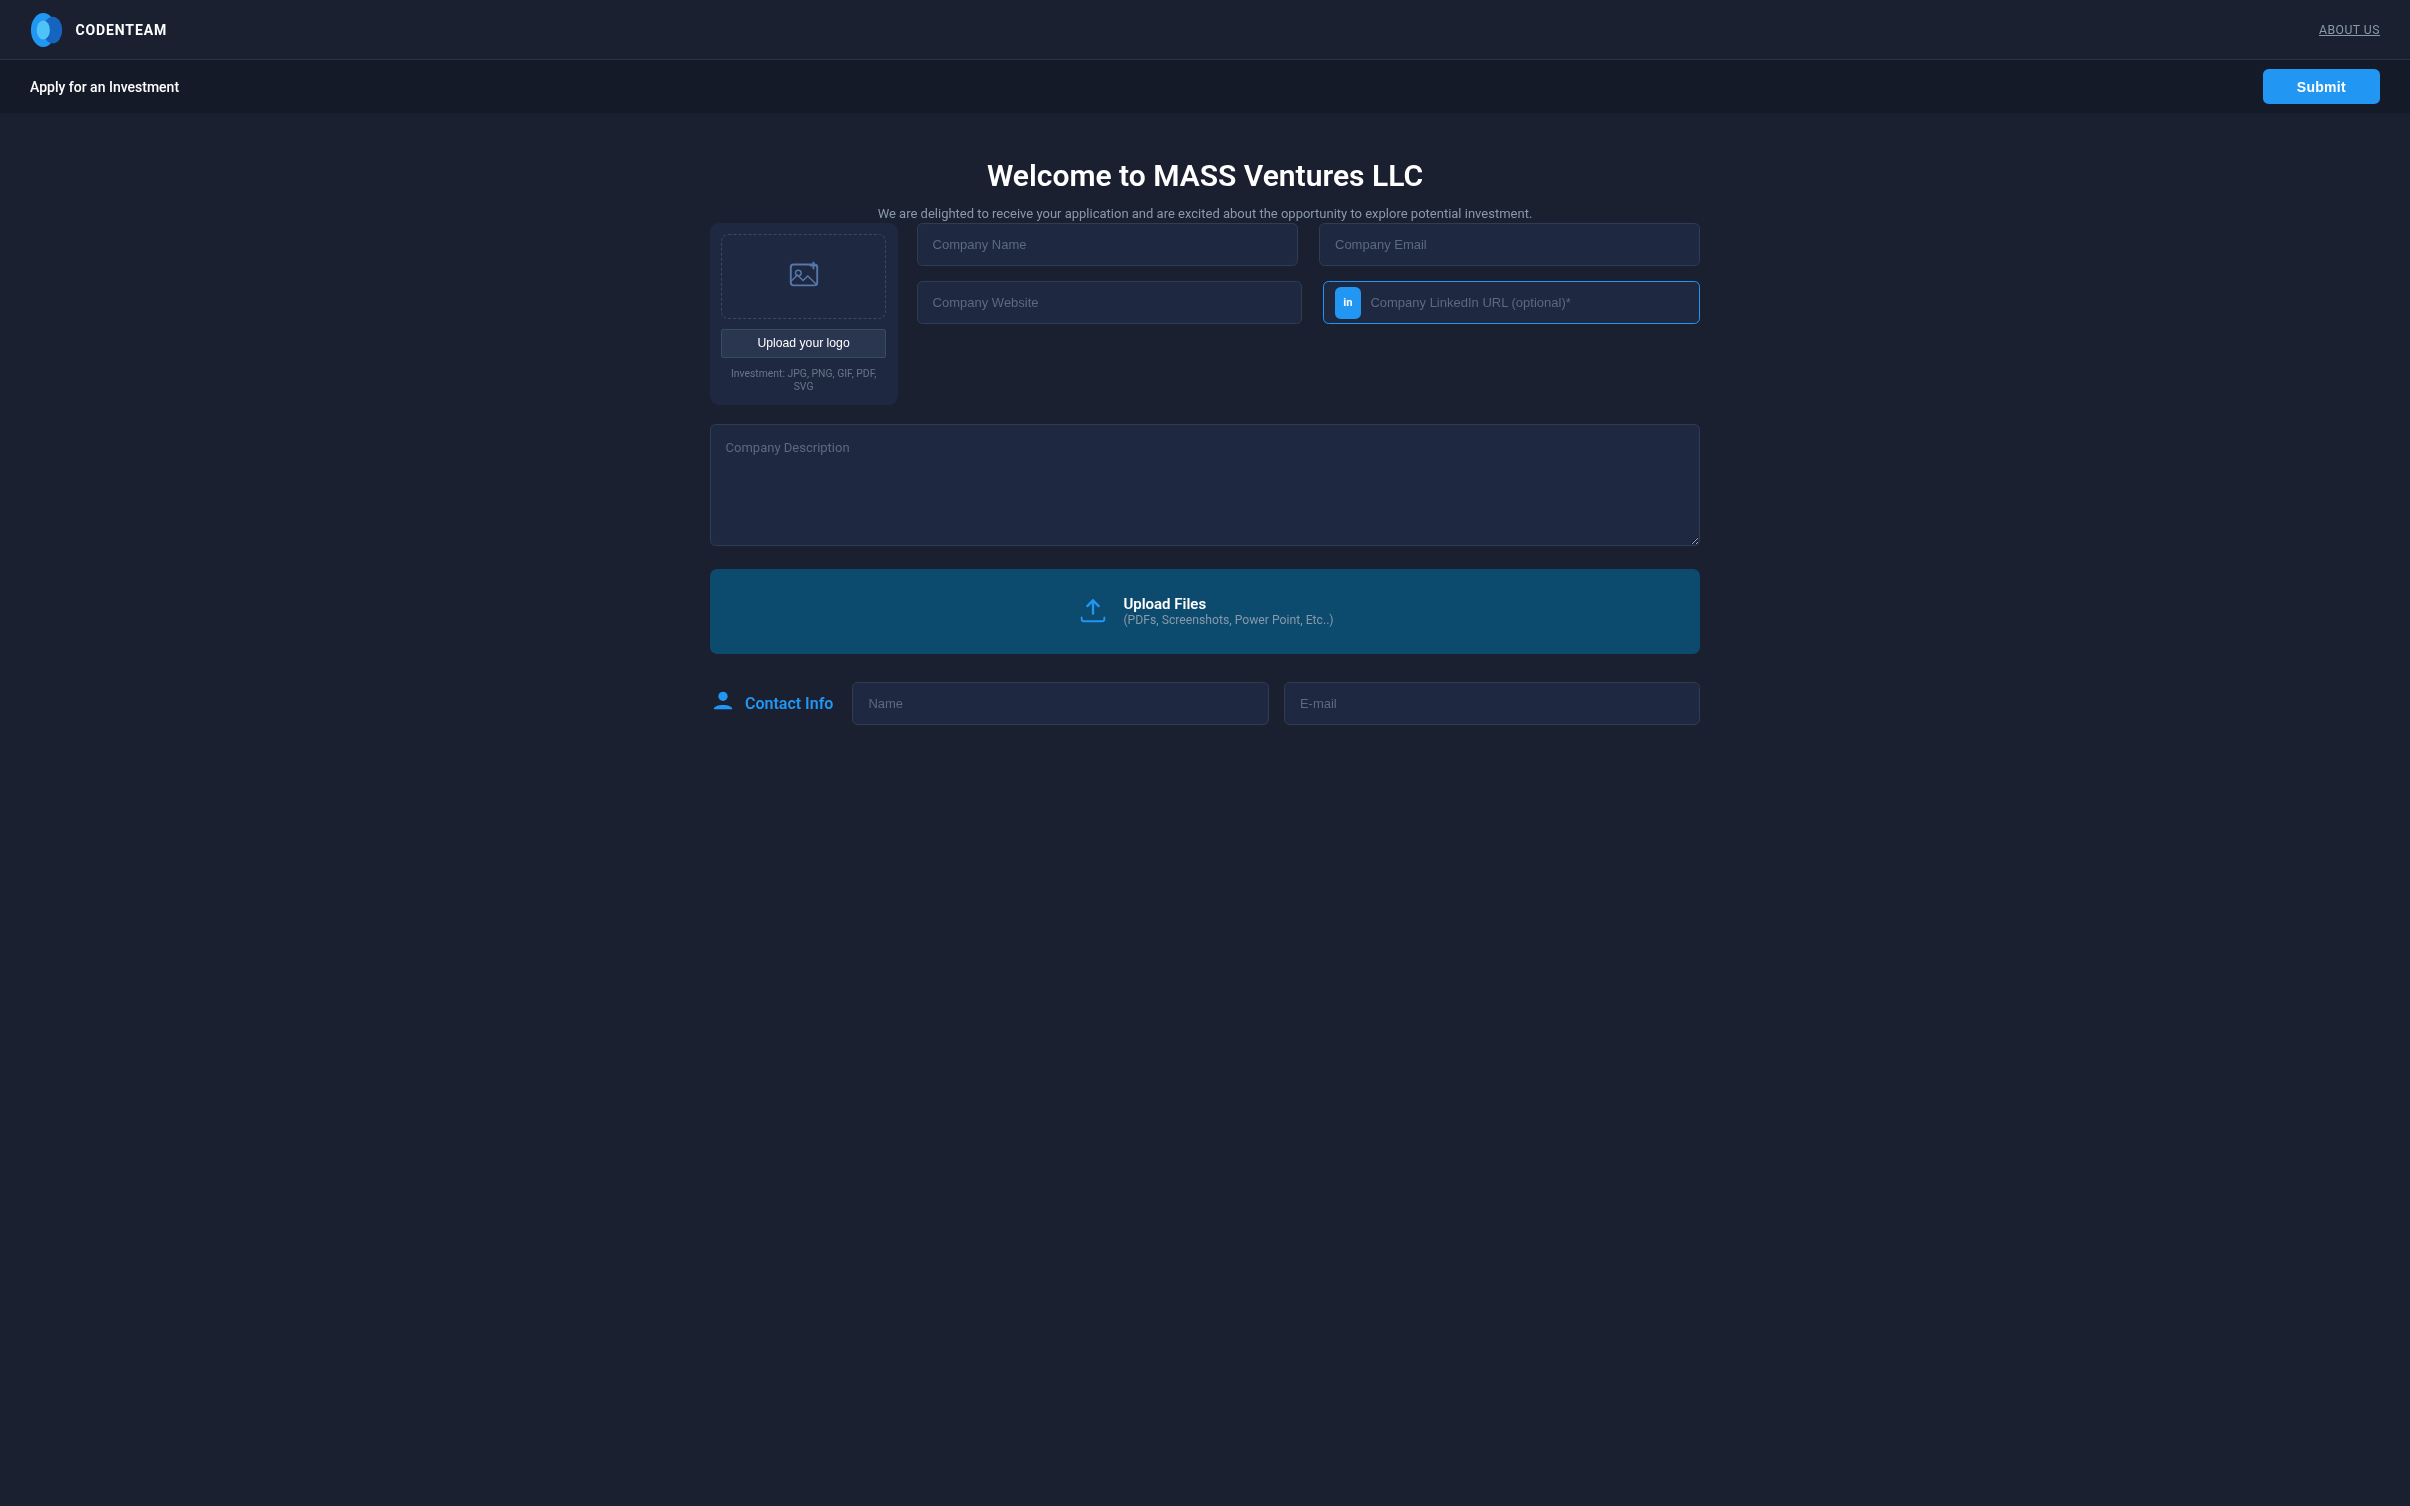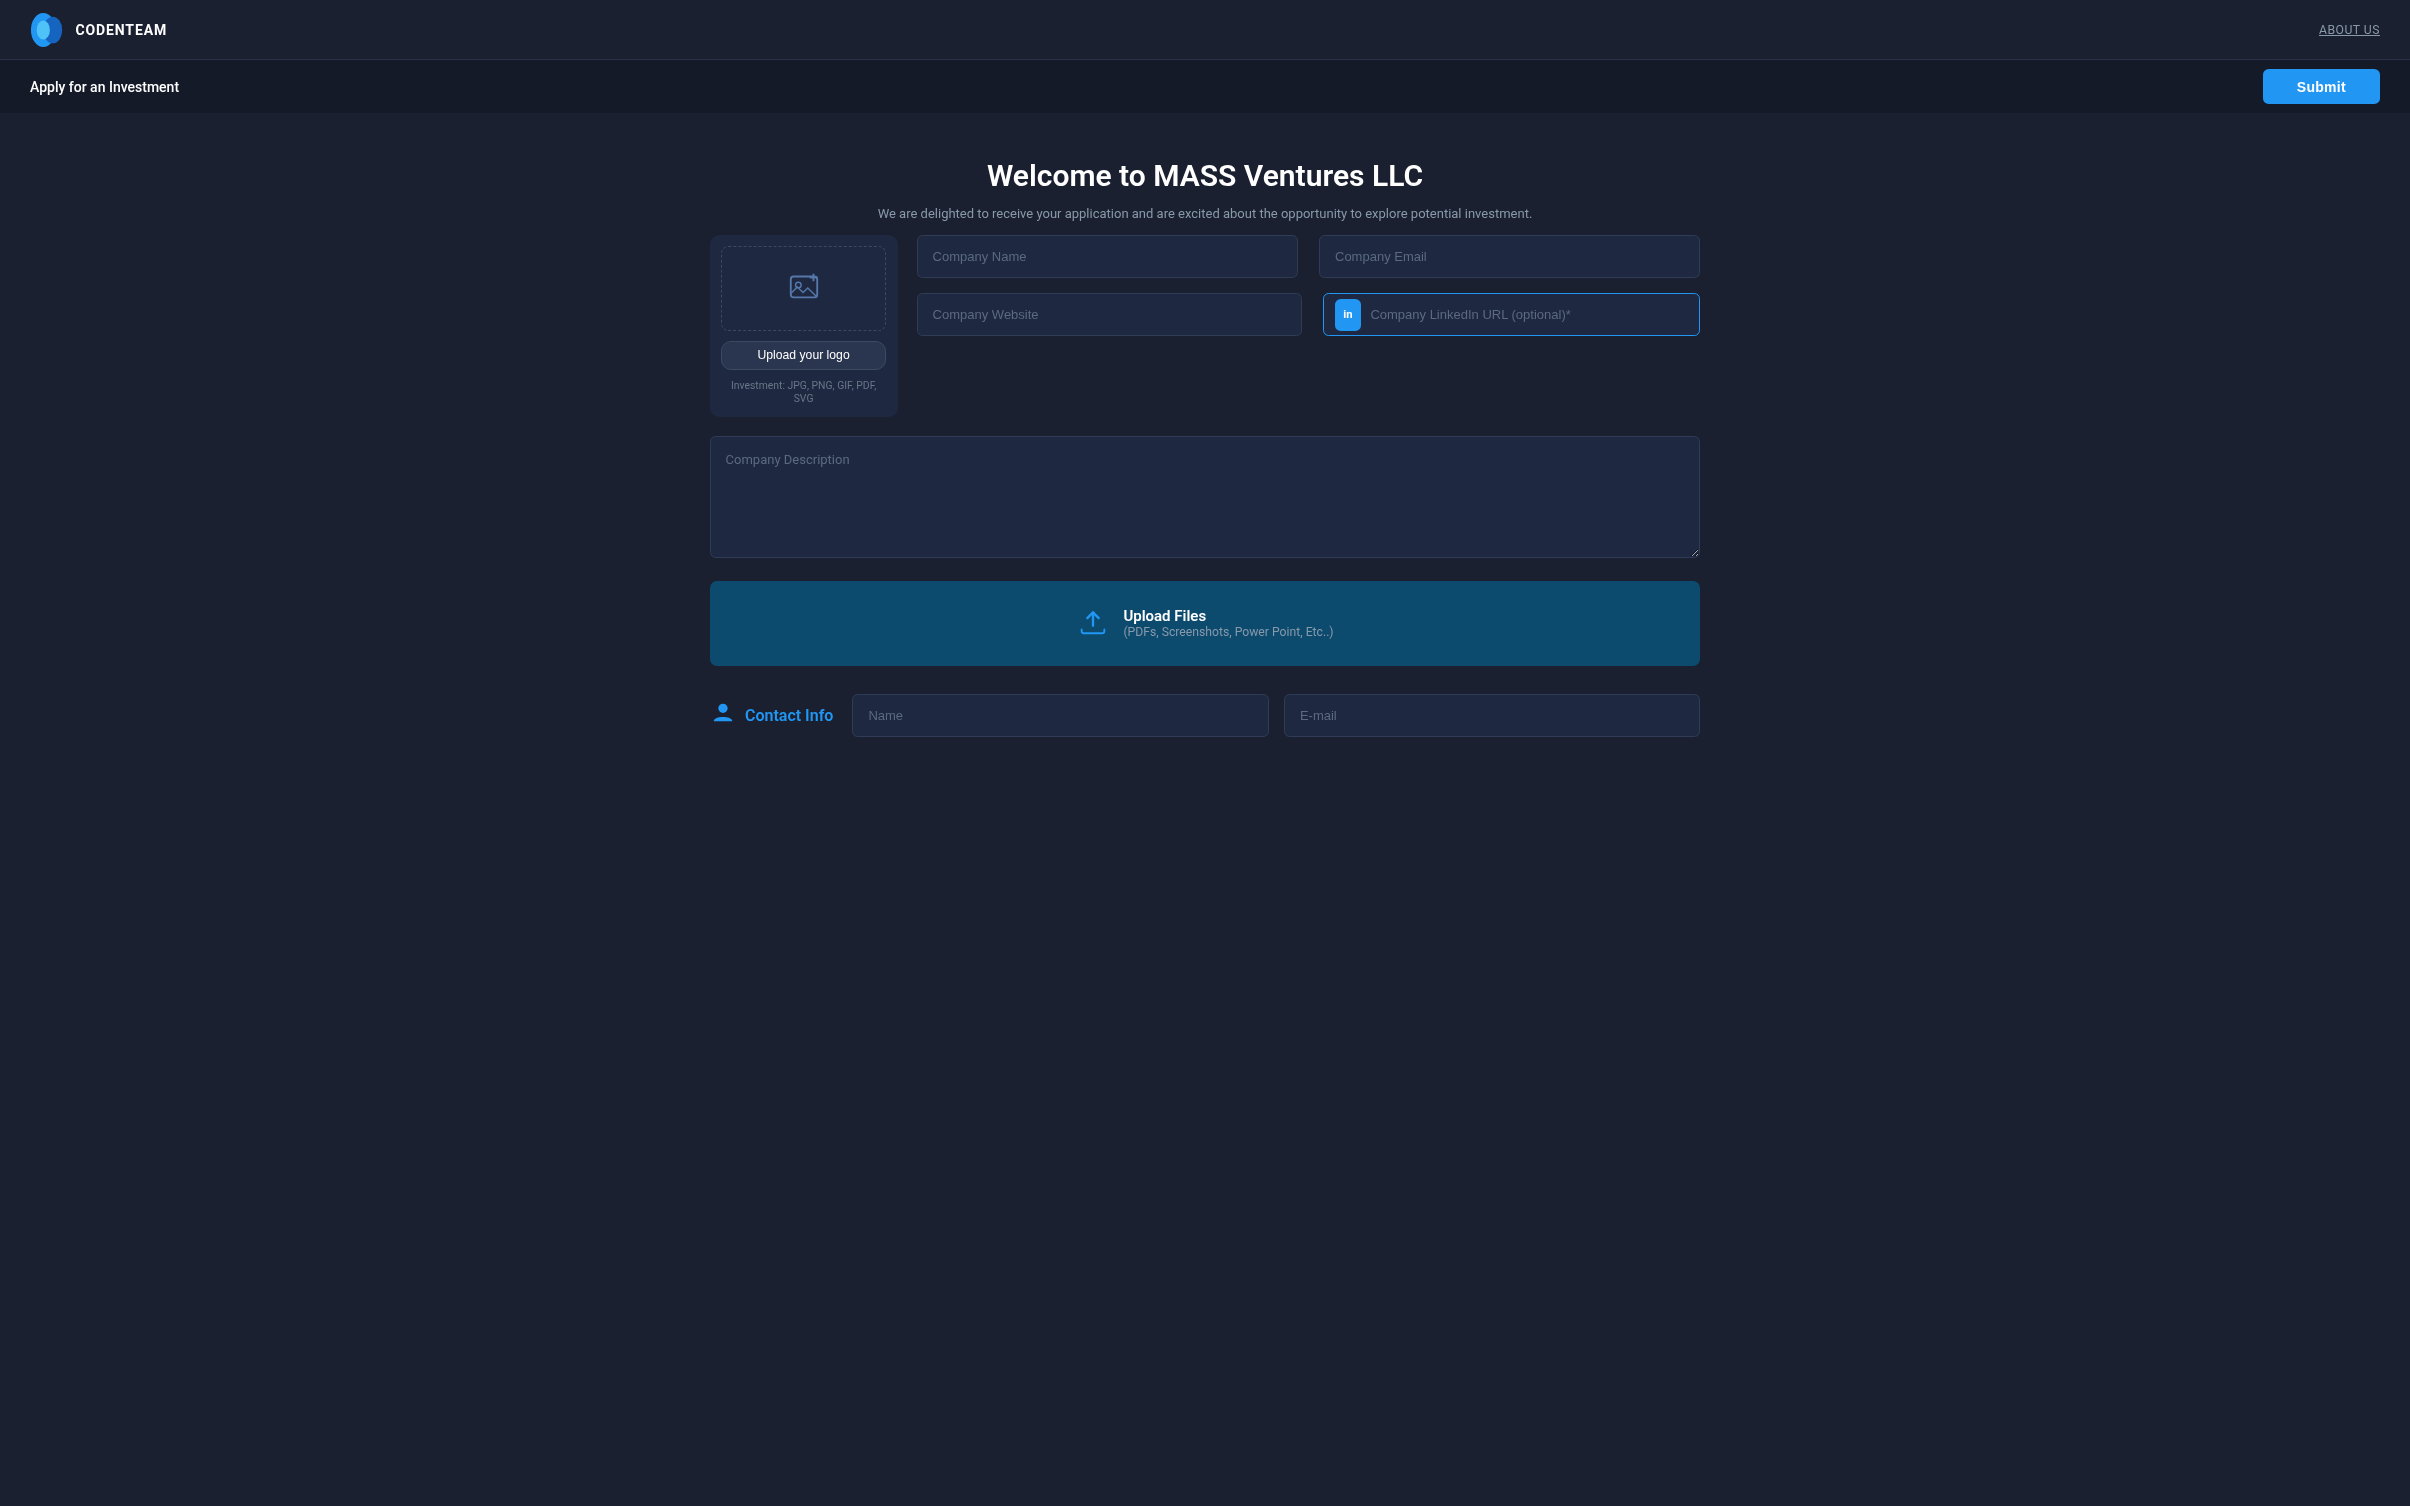--- a/index.html
+++ b/index.html
@@ -92,21 +92,21 @@
       font-size: 30px;
       font-weight: 600;
       color: #ffffff;
       margin-bottom: 13px;
     }
 
     .page-subtitle {
       text-align: center;
       font-size: 13px;
       color: #8899aa;
-      margin-bottom: 14px;
+      margin-bottom: 2px;
     }
 
     .page-instruction {
       text-align: center;
       font-size: 16px;
       font-weight: 600;
       color: #ffffff;
       margin-bottom: 34px;
     }
 
@@ -143,21 +143,21 @@
 
     .logo-drop-icon {
       color: #5577aa;
       font-size: 26px;
     }
 
     .upload-logo-btn {
       background-color: #2a3550;
       color: #ffffff;
       border: 0.9px solid #3a4a60;
-      border-radius: 10px;
+      border-radius: 2px;
       padding: 6.6px 17px;
       font-size: 12.2px;
       cursor: pointer;
       width: 100%;
     }
 
     .logo-supported-text {
       font-size: 10.4px;
       color: #667788;
       text-align: center;

